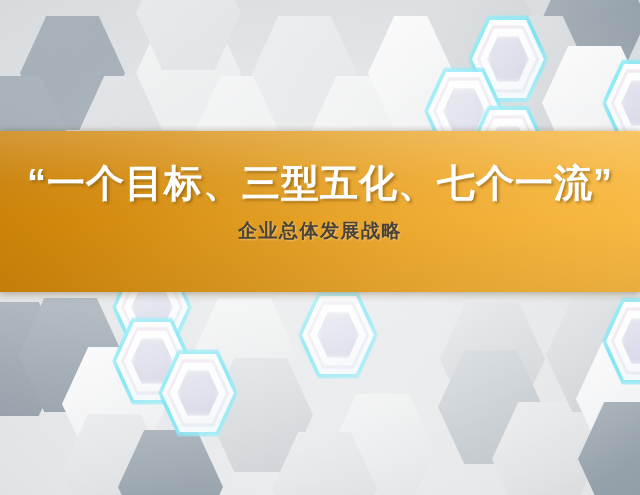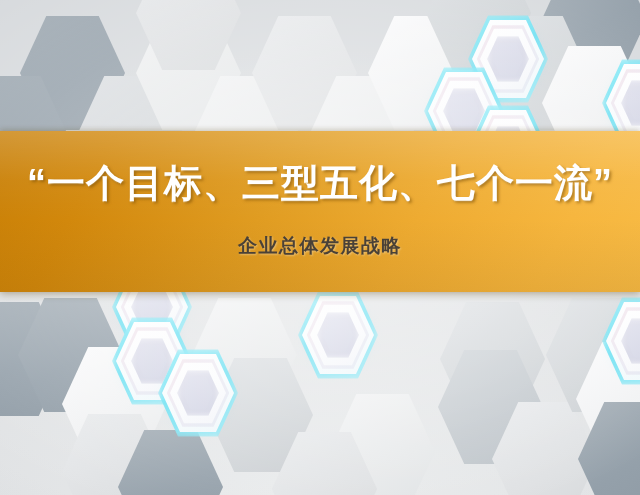--- a/index.html
+++ b/index.html
@@ -102,21 +102,21 @@
     justify-content:center;
   }
   .banner-sheen{
     position:absolute;inset:0;
     background:linear-gradient(to bottom,rgba(255,255,255,.20) 0%,rgba(255,255,255,.05) 30%,rgba(0,0,0,0) 55%,rgba(90,55,0,.10) 100%);
     pointer-events:none;
   }
 
   .headline{
     position:relative;
-    margin:15px;
+    margin:0;
     color:#ffffff;
     font-weight:bold;
     font-size:38px;
     line-height:1.08;
     letter-spacing:1px;
     white-space:nowrap;
     text-shadow:
       2px 2px 3px rgba(120,76,6,.55),
       0 1px 0 rgba(255,255,255,.25);
   }

